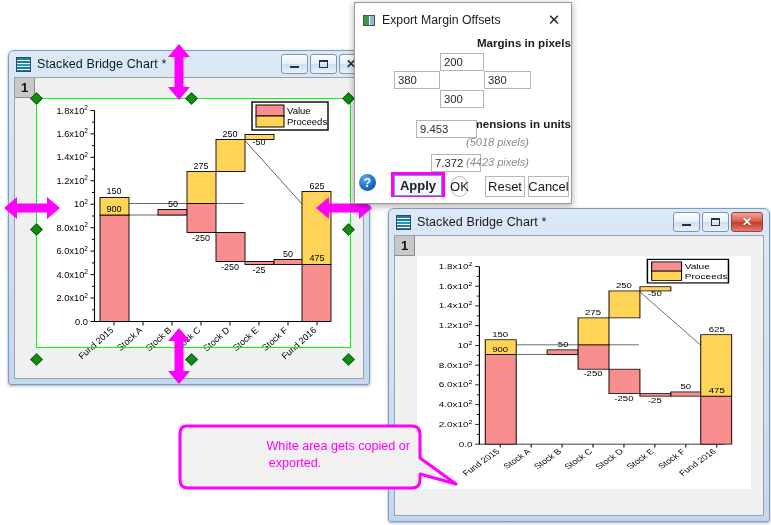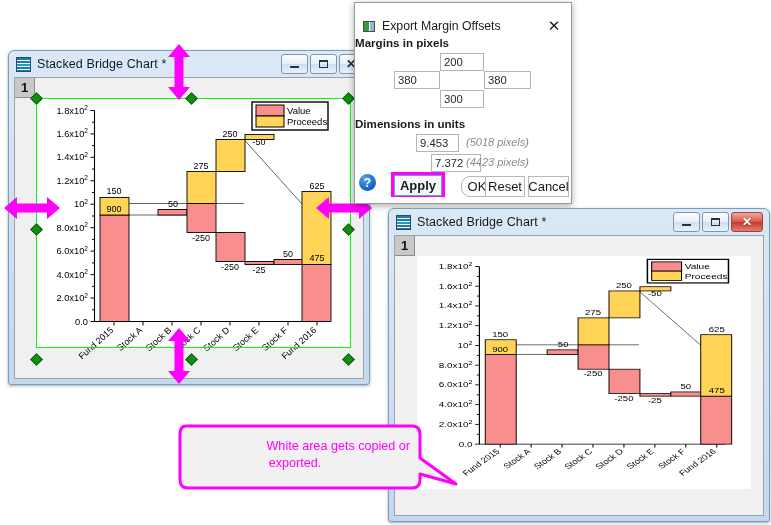--- a/index.html
+++ b/index.html
@@ -48,26 +48,26 @@
   .selframe{position:absolute;border:1.5px solid #0f0;box-sizing:border-box;pointer-events:none;}
   .handle{position:absolute;width:9px;height:9px;background:#128c12;
      transform:rotate(45deg);border:1px solid #0a660a;box-sizing:border-box;}
 
   
   .arrow{position:absolute;}
 
   
   .dlg{position:absolute;background:#ffffff;border:1px solid #9a9a9a;
        box-shadow:0 2px 7px rgba(0,0,0,.33);}
-  .dlg-title{height:26px;display:flex;align-items:center;padding:10px 6px 0 8px;background:#ffffff;}
+  .dlg-title{height:26px;display:flex;align-items:center;padding:4px 6px 0 8px;background:#ffffff;}
   .dlg-ico{width:12px;height:11px;margin-right:7px;background:#ffffff;border:1px solid #4d4d4d;
       box-sizing:border-box;background-image:linear-gradient(90deg,#3a9b3a 0 5px,#ffffff 5px 6px,#8fb7d6 6px 10px);}
   .dlg-cap{font-size:12.3px;color:#1c1c1c;}
   .dlg-x{margin-left:auto;font-size:15px;color:#222;line-height:14px;width:22px;text-align:center;}
-  .dlg-sect{font-size:11.6px;font-weight:bold;color:#1b1b1b;text-align:left;}
+  .dlg-sect{font-size:11.6px;font-weight:bold;color:#1b1b1b;text-align:right;}
   .fld{border:1px solid #b5b5b5;background:#fff;font-size:11.3px;color:#2a2a2a;
        box-sizing:border-box;padding:1px 3px;height:18px;line-height:16px;font-family:"Liberation Sans",sans-serif;}
   .hintpx{font-size:11px;color:#8b8b8b;font-style:italic;}
   .btn{border:1px solid #b8b8b8;background:#fdfdfd;font-size:13px;color:#1b1b1b;
        height:21px;display:inline-flex;align-items:center;justify-content:center;
        box-sizing:border-box;font-family:"Liberation Sans",sans-serif;}
   .btn.primary{border:1px solid #6f9fc8;background:#f3f8fc;font-weight:bold;}
   .hl-box{position:absolute;border:3px solid #ff00ff;box-sizing:border-box;}
   .helpq{position:absolute;width:17px;height:17px;border-radius:50%;
      background:radial-gradient(circle at 35% 28%,#5aa7e8 0%,#1668c6 62%,#0c4a94 100%);
@@ -267,31 +267,31 @@
 
   <div class="dlg-sect abs" style="left:0;top:33px;width:216px;">Margins in pixels</div>
 
   <input class="fld abs" style="left: 85px; top: 50px; width: 44px;" readonly="" value="200">
   <input class="fld abs" style="left: 39px; top: 68px; width: 46px;" readonly="" value="380">
   <input class="fld abs" style="left: 129px; top: 68px; width: 47px;" readonly="" value="380">
   <input class="fld abs" style="left: 85px; top: 87px; width: 44px;" readonly="" value="300">
 
   <div class="dlg-sect abs" style="left:0;top:114px;width:216px;">Dimensions in units</div>
 
-  <input class="fld abs" style="left: 61px; top: 131px; width: 43px;" readonly="" value="9.453">
+  <input class="fld abs" style="left: 61px; top: 117px; width: 61px;" readonly="" value="9.453">
   <div class="hintpx abs" style="left:111px;top:133px;">(5018 pixels)</div>
 
   <input class="fld abs" style="left: 76px; top: 151px; width: 50px;" readonly="" value="7.372">
   <div class="hintpx abs" style="left:111px;top:153px;">(4423 pixels)</div>
 
   <div class="helpq" style="left:4px;top:171px;">?</div>
 
   <div class="hl-box" style="left:36px;top:169px;width:54px;height:25px;"></div>
   <div class="btn primary abs" style="left:39px;top:172px;width:48px;">Apply</div>
-  <div class="btn abs" style="left:106px;top:173px;width:32px;border-radius:9px;">OK</div>
+  <div class="btn abs" style="left:96px;top:173px;width:17px;border-radius:9px;">OK</div>
   <div class="btn abs" style="left:130px;top:173px;width:40px;">Reset</div>
   <div class="btn abs" style="left:173px;top:173px;width:41px;">Cancel</div>
 </div>
 
 <div class="win" style="left:388px;top:208px;width:380px;height:312px;">
 
   <div class="win-title">
     <span class="win-ico"></span>
     <span class="win-cap">Stacked Bridge Chart *</span>
     <span class="win-btns">

